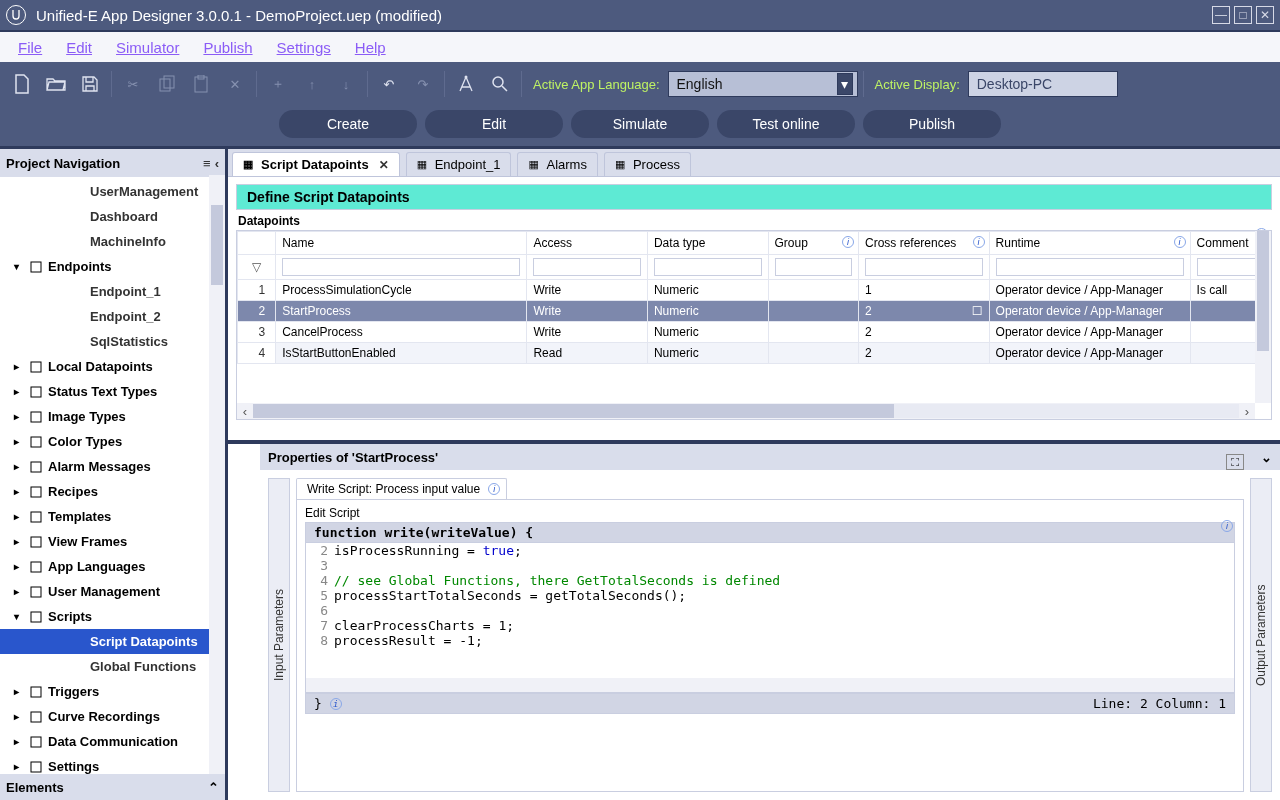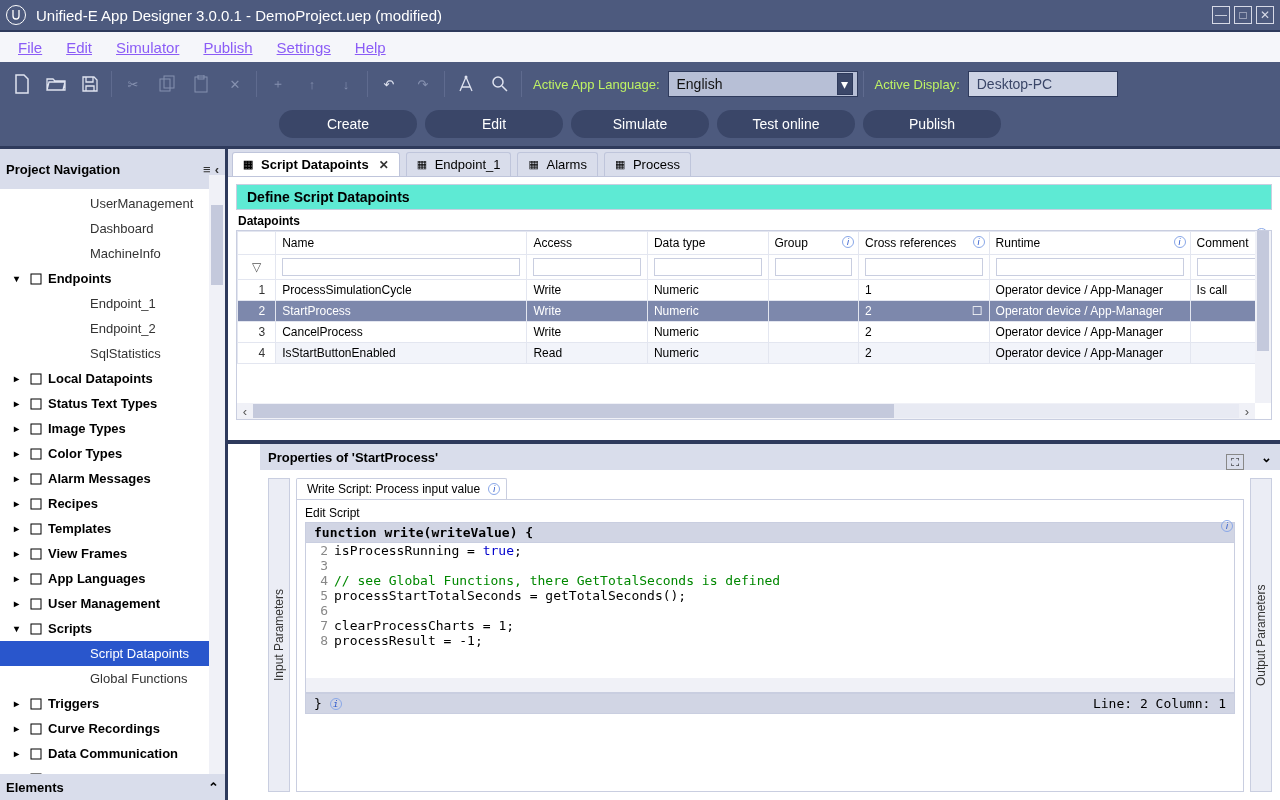--- a/index.html
+++ b/index.html
@@ -27,26 +27,26 @@
   
   
   .actionrow { background: #4d5a7e; height: 40px; display: flex; align-items: center; justify-content: center; gap: 8px; padding-bottom:4px; }
   .bigbtn { background: #3a4668; color: #fff; width: 138px; height: 28px; border-radius: 14px; display: flex; align-items: center; justify-content: center; font-size: 14px; cursor: pointer; }
   
   
   .main { display: flex; height: calc(800px - 32px - 30px - 44px - 40px); border-top: 3px solid #2e3a5c; }
   
   
   .sidebar { width: 228px; background: #fff; border-right: 3px solid #2e3a5c; display: flex; flex-direction: column; }
-  .panel-hdr { background: #d9ddeb; height: 40px; display: flex; align-items: center; padding: 0 6px; font-weight: bold; font-size: 13px; justify-content: space-between; }
+  .panel-hdr { background: #d9ddeb; height: 28px; display: flex; align-items: center; padding: 0 6px; font-weight: bold; font-size: 13px; justify-content: space-between; }
   .panel-hdr .ctrls { display:flex; gap:4px; color:#333; }
   .tree { flex: 1; overflow: auto; padding-top: 2px; }
   .tree-row { display: flex; align-items: center; height: 25px; padding-left: 6px; cursor: pointer; white-space: nowrap; }
   .tree-row.lvl1 { padding-left: 14px; }
-  .tree-row.lvl2 { padding-left: 56px; color: #333; font-weight: normal; }
+  .tree-row.lvl2 { padding-left: 56px; color: #333; font-weight: bold; }
   .tree-row.bold { font-weight: bold; }
   .tree-row.selected { background: #2956cc; color: #fff; }
   .tree-arrow { width: 14px; display: inline-block; font-size: 10px; color: #000; }
   .tree-ico { width: 16px; display: inline-flex; justify-content: center; margin-right: 4px; }
   .sidebar { position: relative; }
   .vscroll { position:absolute; right:0; top:26px; bottom:26px; width:16px; background:#f0f1f7; }
   .vscroll .thumb { position:absolute; left:2px; top:30px; width:12px; height:80px; background:#c4c9dc; }
   .elements-hdr { background:#d9ddeb; height:26px; display:flex; align-items:center; padding:0 6px; font-weight:bold; justify-content:space-between; }
   
   

